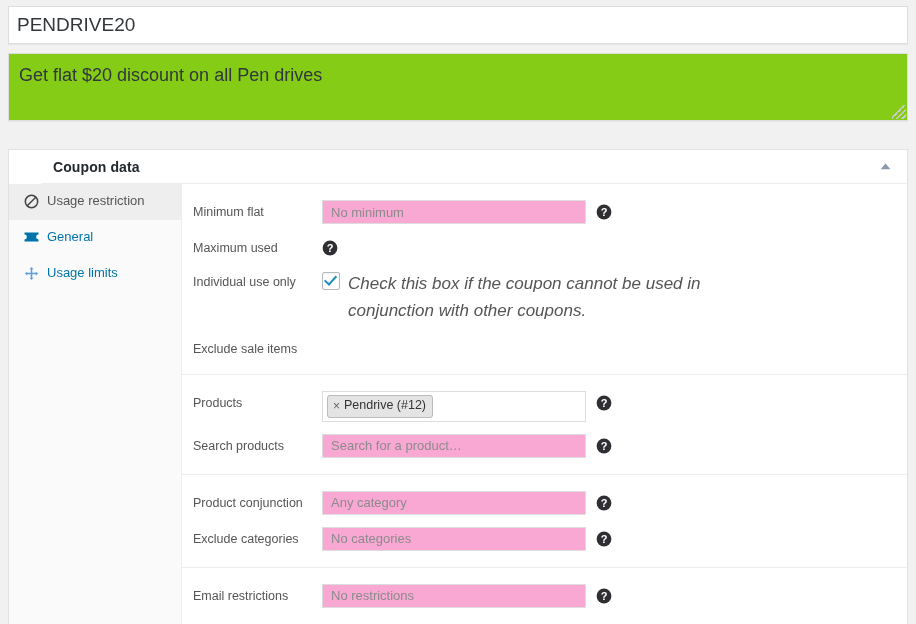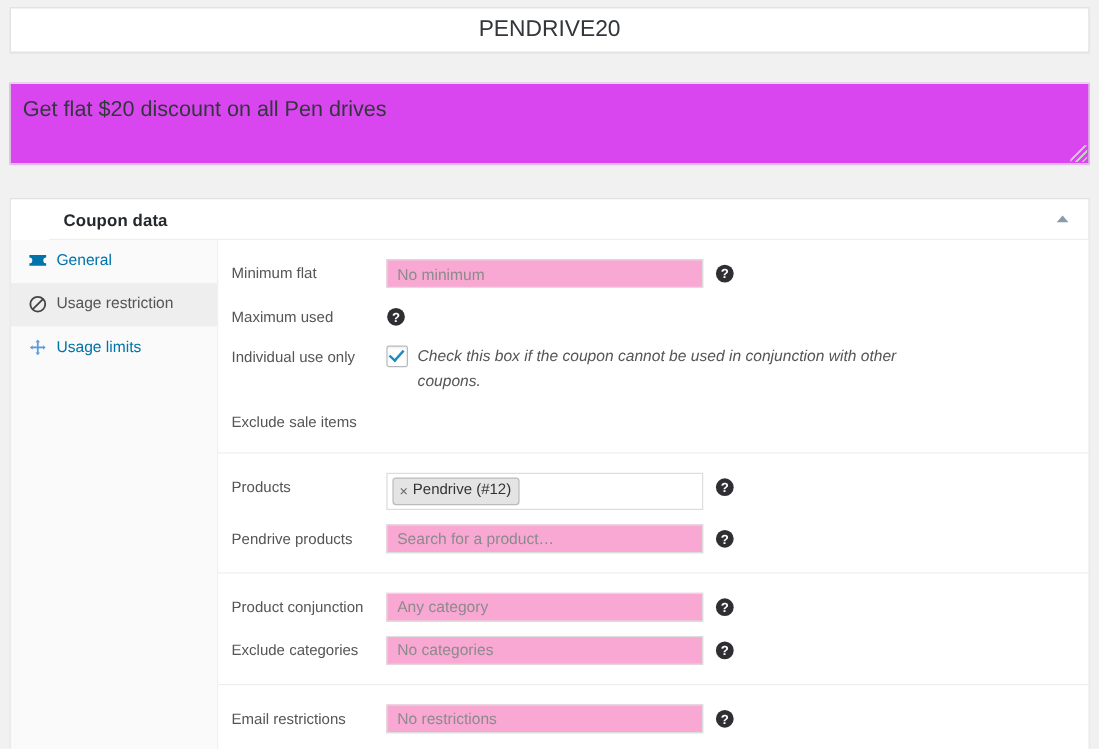--- a/index.html
+++ b/index.html
@@ -38,27 +38,26 @@
     border: none;
     outline: none;
     width: 100%;
     font-family: "Liberation Sans", sans-serif;
     font-size: 19px;
     font-weight: 400;
     color: #32373c;
     line-height: 1.4;
     background: transparent;
     padding: 0;
-    text-align: center;
   }
 
   
   .desc-wrap {
-    margin-top: 25px;
-    background: #d946ef;
+    margin-top: 9px;
+    background: #84cc16;
     border: 1px solid #ddd;
     box-shadow: 0 1px 1px rgba(0,0,0,.04);
     position: relative;
     height: 68px;
     box-sizing: border-box;
   }
   .desc-area {
     border: none;
     outline: none;
     resize: none;
@@ -279,21 +278,21 @@
     left: 4px;
     top: 0px;
     width: 5px;
     height: 10px;
     border: solid #1e8cbe;
     border-width: 0 2px 2px 0;
     transform: rotate(42deg);
   }
   .cb-desc {
     font-style: italic;
-    font-size: 13px;
+    font-size: 17px;
     color: #555;
     line-height: 1.62;
     margin-top: 0px;
   }
   .cb-desc.narrow { max-width: 430px; }
   .cb-desc.wide { max-width: 520px; }
 </style>
 </head>
 <body>
 
@@ -316,37 +315,37 @@
         <svg width="11" height="7" viewBox="0 0 11 7" aria-hidden="true">
           <path d="M5.5 0.6 L10.4 6.2 L0.6 6.2 Z" fill="#8a9aad"></path>
         </svg>
       </span>
     </div>
 
     <div class="panel-body">
 
       <div class="tabs">
 
-        <div class="tab">
-          <span class="tab-icon">
-            <svg width="15" height="12" viewBox="0 0 15 12" aria-hidden="true">
-              <path d="M0.5 1.5 h14 v2.1 a2.4 2.4 0 0 0 0 4.8 v2.1 h-14 v-2.1 a2.4 2.4 0 0 0 0-4.8 z" fill="#0073aa"></path>
-            </svg>
-          </span>
-          <span>General</span>
-        </div>
-
         <div class="tab active">
           <span class="tab-icon">
             <svg width="15" height="15" viewBox="0 0 16 16" aria-hidden="true">
               <circle cx="8" cy="8" r="6.6" fill="none" stroke="#444" stroke-width="1.6"></circle>
               <line x1="3.4" y1="12.6" x2="12.6" y2="3.4" stroke="#444" stroke-width="1.6"></line>
             </svg>
           </span>
           <span>Usage restriction</span>
+        </div>
+
+        <div class="tab">
+          <span class="tab-icon">
+            <svg width="15" height="12" viewBox="0 0 15 12" aria-hidden="true">
+              <path d="M0.5 1.5 h14 v2.1 a2.4 2.4 0 0 0 0 4.8 v2.1 h-14 v-2.1 a2.4 2.4 0 0 0 0-4.8 z" fill="#0073aa"></path>
+            </svg>
+          </span>
+          <span>General</span>
         </div>
 
         <div class="tab">
           <span class="tab-icon">
             <svg width="15" height="15" viewBox="0 0 16 16" aria-hidden="true">
               <g fill="#5b9dd9">
                 <rect x="7.2" y="2.4" width="1.6" height="11.2"></rect>
                 <rect x="2.4" y="7.2" width="11.2" height="1.6"></rect>
                 <path d="M8 1 L10 3.4 L6 3.4 Z"></path>
                 <path d="M8 15 L10 12.6 L6 12.6 Z"></path>
@@ -417,21 +416,21 @@
               <span class="help-tip">
                 <svg width="16" height="16" viewBox="0 0 16 16" aria-hidden="true">
                   <circle cx="8" cy="8" r="7.4" fill="#2f2f33"></circle>
                   <text x="8" y="12" font-size="11" font-family="Liberation Sans, sans-serif" font-weight="bold" fill="#ffffff" text-anchor="middle">?</text>
                 </svg>
               </span>
             </div>
           </div>
 
           <div class="field-row">
-            <div class="field-label">Pendrive products</div>
+            <div class="field-label">Search products</div>
             <div class="field-control">
               <input class="text-input" type="text" placeholder="Search for a product…" style="">
               <span class="help-tip">
                 <svg width="16" height="16" viewBox="0 0 16 16" aria-hidden="true">
                   <circle cx="8" cy="8" r="7.4" fill="#2f2f33"></circle>
                   <text x="8" y="12" font-size="11" font-family="Liberation Sans, sans-serif" font-weight="bold" fill="#ffffff" text-anchor="middle">?</text>
                 </svg>
               </span>
             </div>
           </div>

